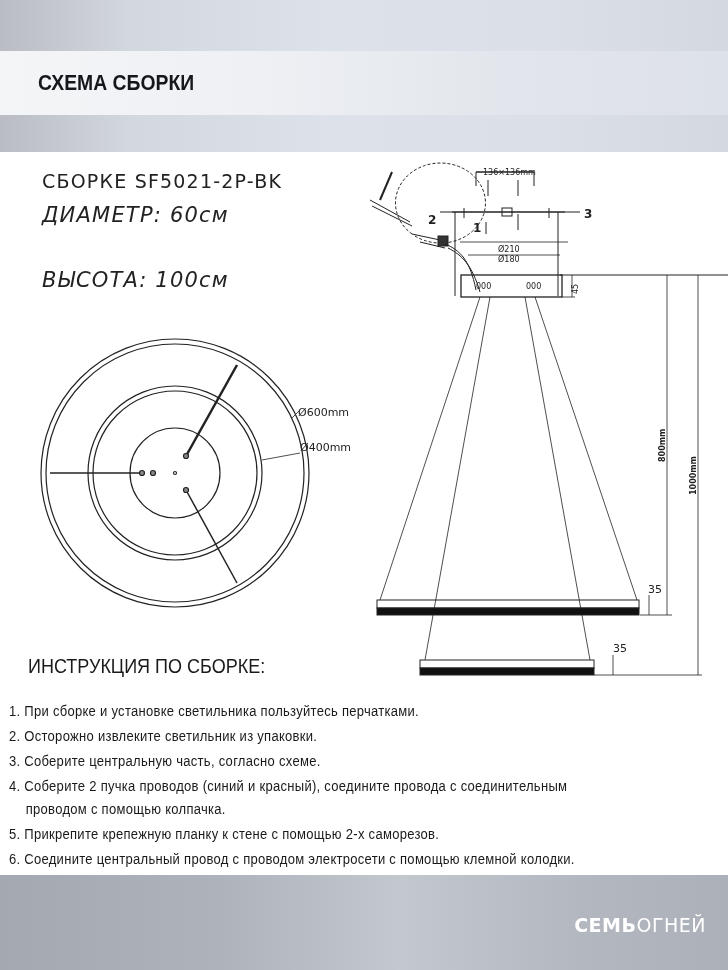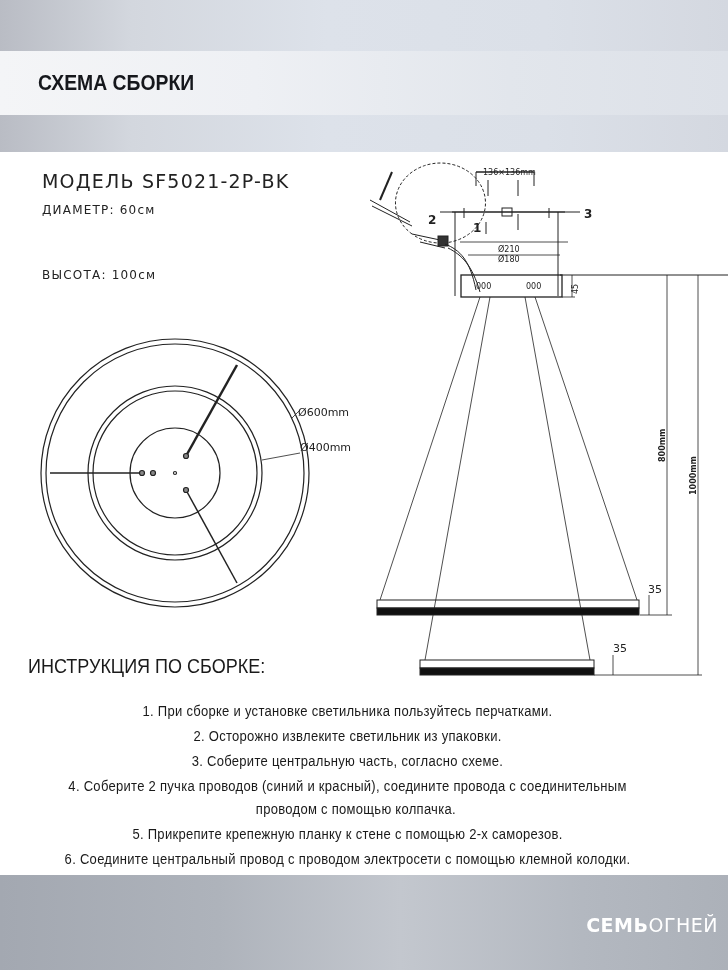--- a/index.html
+++ b/index.html
@@ -16,58 +16,58 @@
   }
   .header-title {
     position: absolute; left: 38px; top: 70px;
     font-family: "Liberation Sans", sans-serif; font-weight: bold;
     font-size: 22px; letter-spacing: 0px; color: #15171c;
     transform: scaleX(0.88); transform-origin: left top;
   }
 
   .spec { position: absolute; left: 42px; font-family: "DejaVu Sans", sans-serif; color: #222; letter-spacing: 1.2px; }
   .spec-model { top: 170px; font-size: 19px; }
-  .spec-small { font-size: 12px; }
+  .spec-small { font-size: 21px; font-style: italic; }
   .spec-diam { top: 203px; }
   .spec-height { top: 230px; margin-top: 38px; }
 
   .diagram { position: absolute; left: 0; top: 152px; }
 
   .instr-title {
     position: absolute; left: 28px; top: 655px;
     font-family: "Liberation Sans", sans-serif; font-size: 20px; color: #1a1a1a;
     transform: scaleX(0.9); transform-origin: left top;
   }
-  .instr-list { position: absolute; left: 22px; top: 703px; width: 700px; text-align: center; }
+  .instr-list { position: absolute; left: 9px; top: 703px; width: 700px; }
   .instr-item {
     font-family: "Liberation Sans", sans-serif; font-size: 14px; color: #1a1a1a;
     line-height: 16px; margin-bottom: 9px; letter-spacing: 0.3px;
     transform: scaleX(0.93); transform-origin: left top; white-space: nowrap;
   }
   .instr-item .cont { display: block; padding-left: 18px; margin-top: 7px; }
 
   .footer-band {
     position: absolute; left: 0; top: 875px; width: 728px; height: 95px;
     background: linear-gradient(90deg, #a3a8b1 0%, #aeb3bb 30%, #c3c7ce 55%, #b3b8c0 80%, #acb1b9 100%);
   }
   .brand {
-    position: absolute; right: 10px; top: 914px; color: #ffffff;
+    position: absolute; right: 22px; top: 914px; color: #ffffff;
     font-family: "DejaVu Sans", sans-serif; font-size: 19px; letter-spacing: 0.5px;
   }
   .brand b { font-weight: bold; }
   .brand span.light { font-weight: normal; }
 </style>
 </head>
 <body>
 
 <div class="header-band"></div>
 <div class="header-strip"></div>
 <div class="header-title">СХЕМА СБОРКИ</div>
 
-<div class="spec spec-model">МОДЕЛЬ SF5021-2P-BK</div>
+<div class="spec spec-model">СБОРКЕ SF5021-2P-BK</div>
 <div class="spec spec-small spec-diam">ДИАМЕТР: 60см</div>
 <div class="spec spec-small spec-height">ВЫСОТА: 100см</div>
 
 <svg class="diagram" width="728" height="540" viewBox="0 152 728 540" xmlns="http://www.w3.org/2000/svg">
 
   <g fill="none" stroke="#222" stroke-width="1.2">
     <circle cx="175" cy="473" r="134"></circle>
     <circle cx="175" cy="473" r="129"></circle>
     <circle cx="175" cy="473" r="87"></circle>
     <circle cx="175" cy="473" r="82"></circle>

